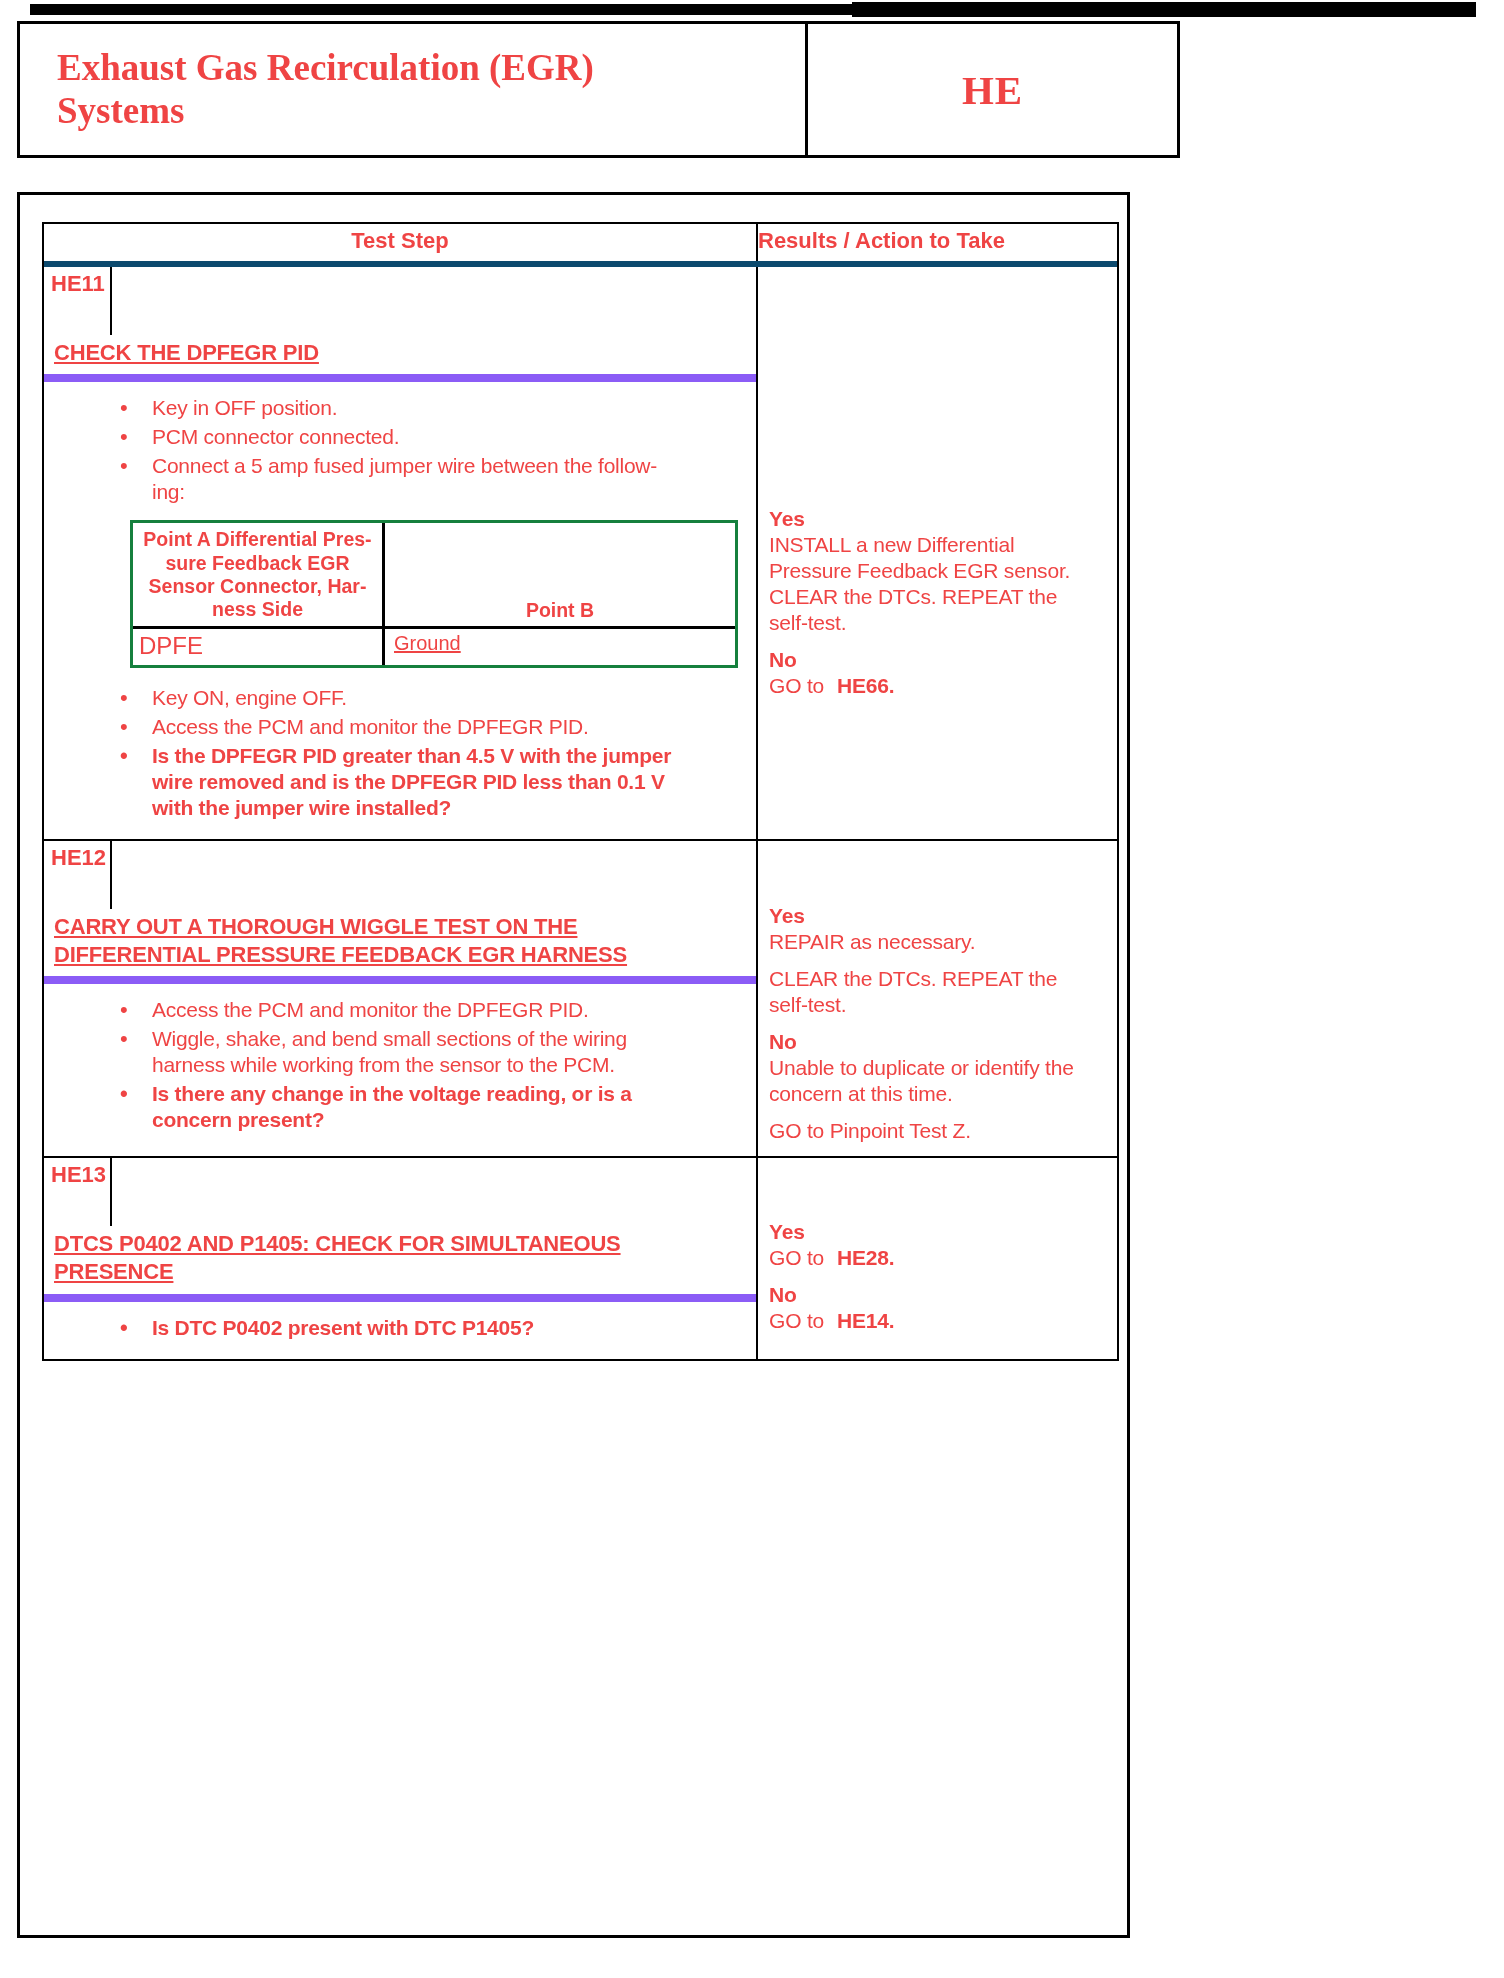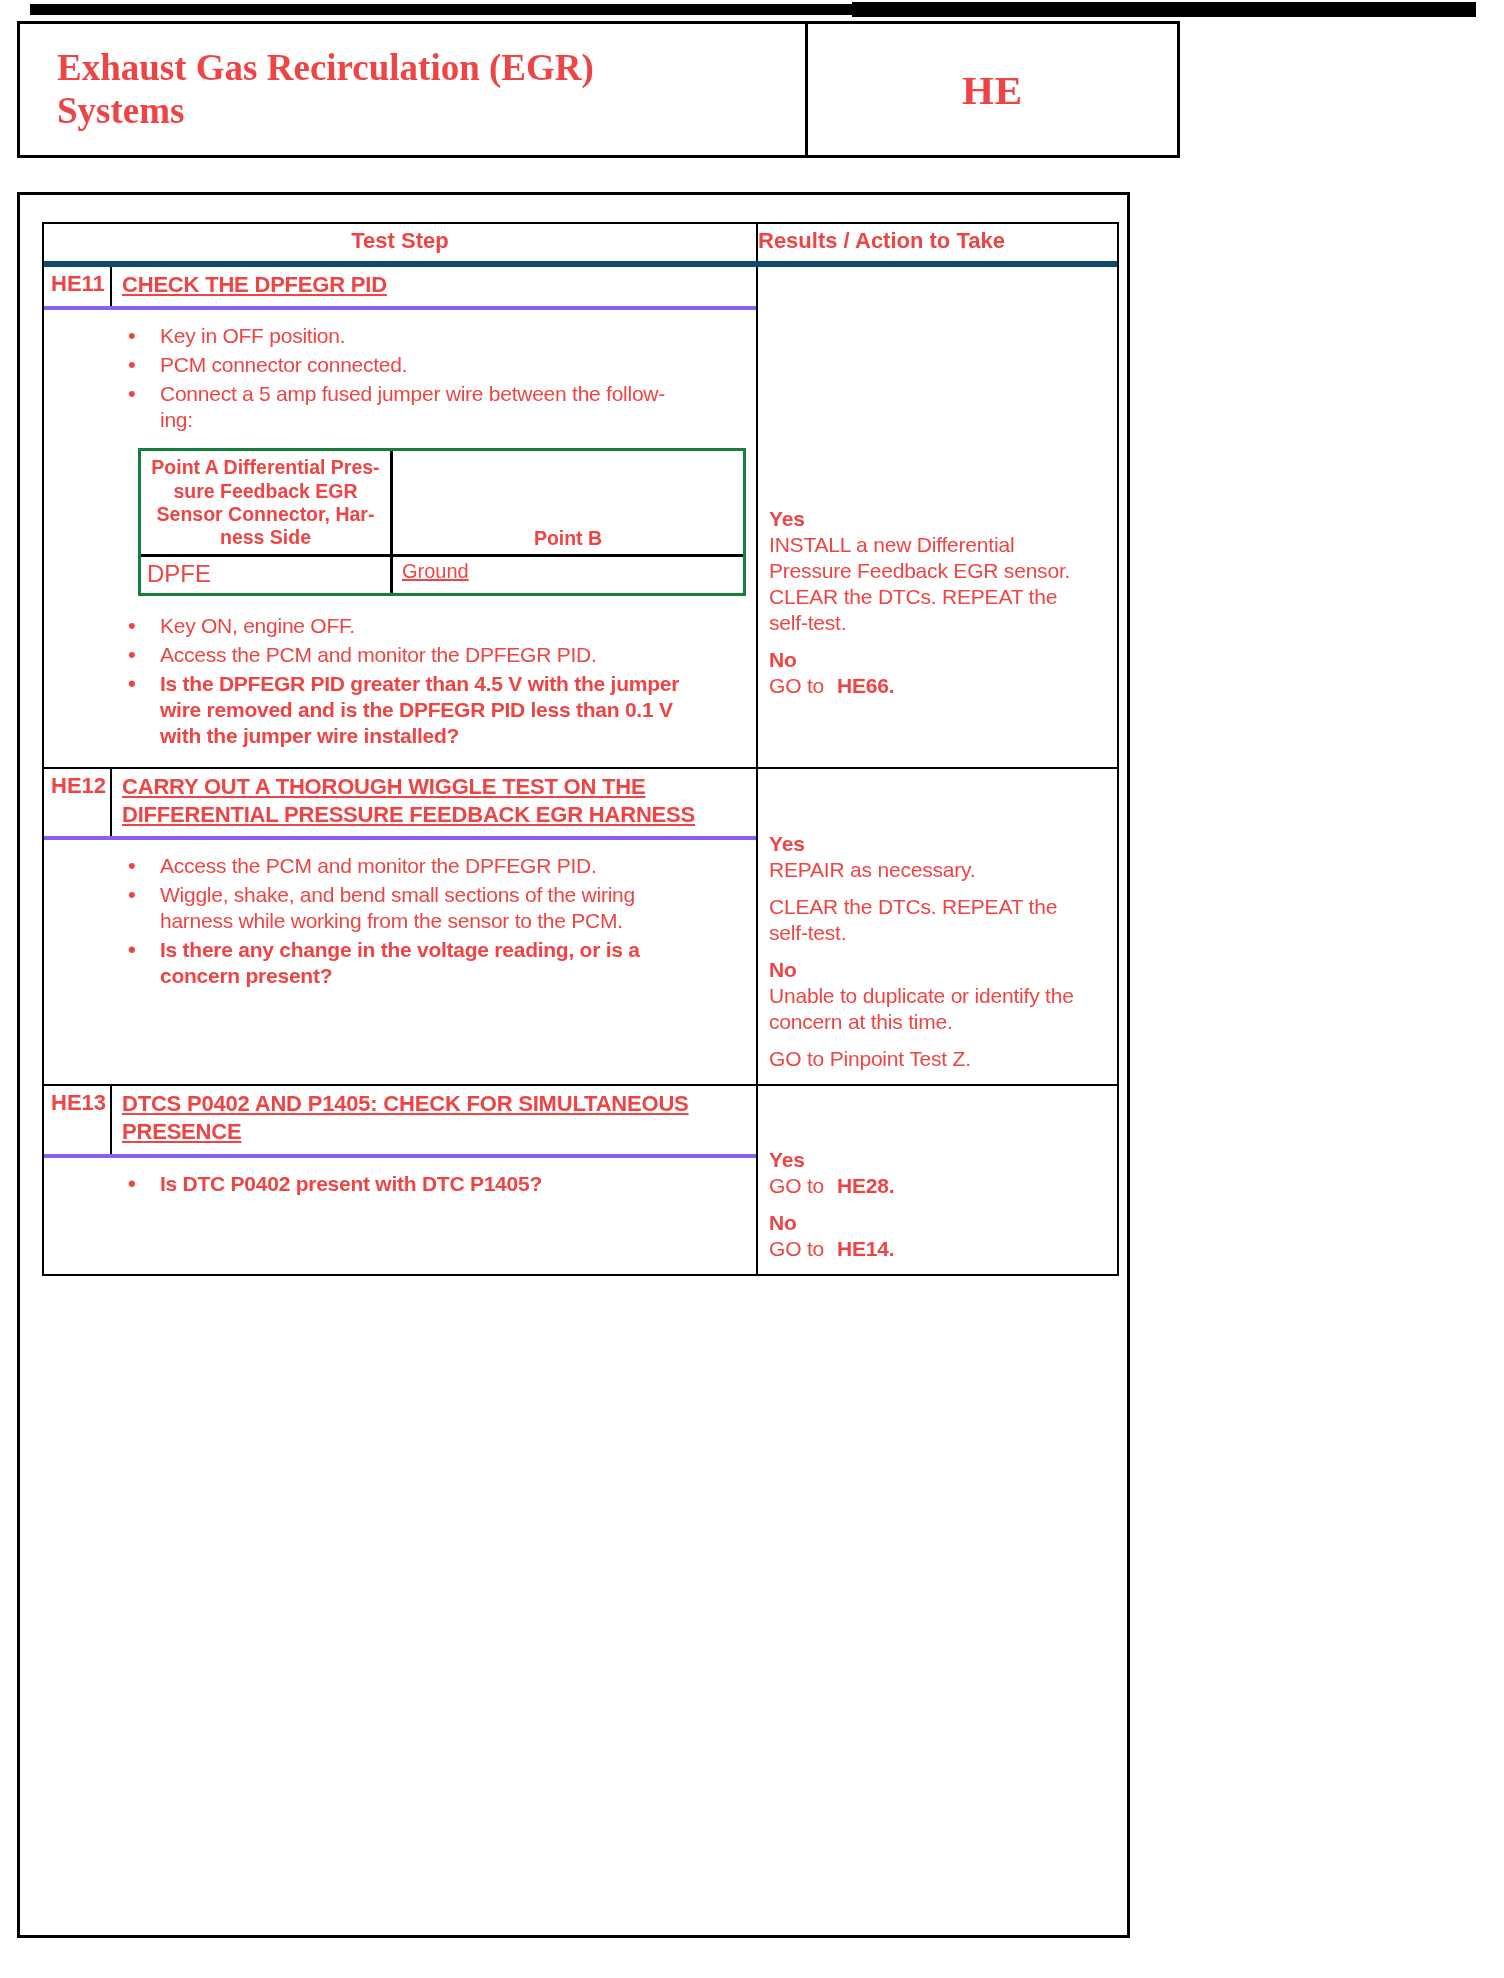--- a/index.html
+++ b/index.html
@@ -87,39 +87,39 @@
     padding: 4px 0 7px 0;
   }
   .step { display: flex; border-bottom: 2px solid #000; }
   .step:last-child { border-bottom: none; }
   .step-left {
     width: 714px;
     border-right: 2px solid #000;
     display: flex;
     flex-direction: column;
   }
-  .step-title-row { display: flex; border-bottom: 4px solid #8b5cf6; }
+  .step-title-row { display: flex; border-bottom: 8px solid #8b5cf6; flex-direction: column; }
   .step-id {
     flex: 0 0 68px;
     width: 68px;
     border-right: 2px solid #000;
     font-weight: bold;
     font-size: 22px;
     padding: 4px 2px 5px 7px;
   }
   .step-title {
     font-weight: bold;
     font-size: 22px;
     letter-spacing: -0.2px;
     line-height: 1.28;
     padding: 4px 6px 7px 10px;
     white-space: pre-line;
     text-decoration: underline;
   }
-  .step-body { padding: 13px 4px 15px 8px; flex: 1; }
+  .step-body { padding: 13px 4px 15px 0; flex: 1; }
   .bullets { list-style: none; margin: 0; padding: 0; }
   .bullet {
     position: relative;
     margin: 0 0 3px 0;
     padding-left: 108px;
     padding-right: 4px;
     font-size: 21px;
     letter-spacing: -0.25px;
     line-height: 1.24;
     white-space: pre-line;

